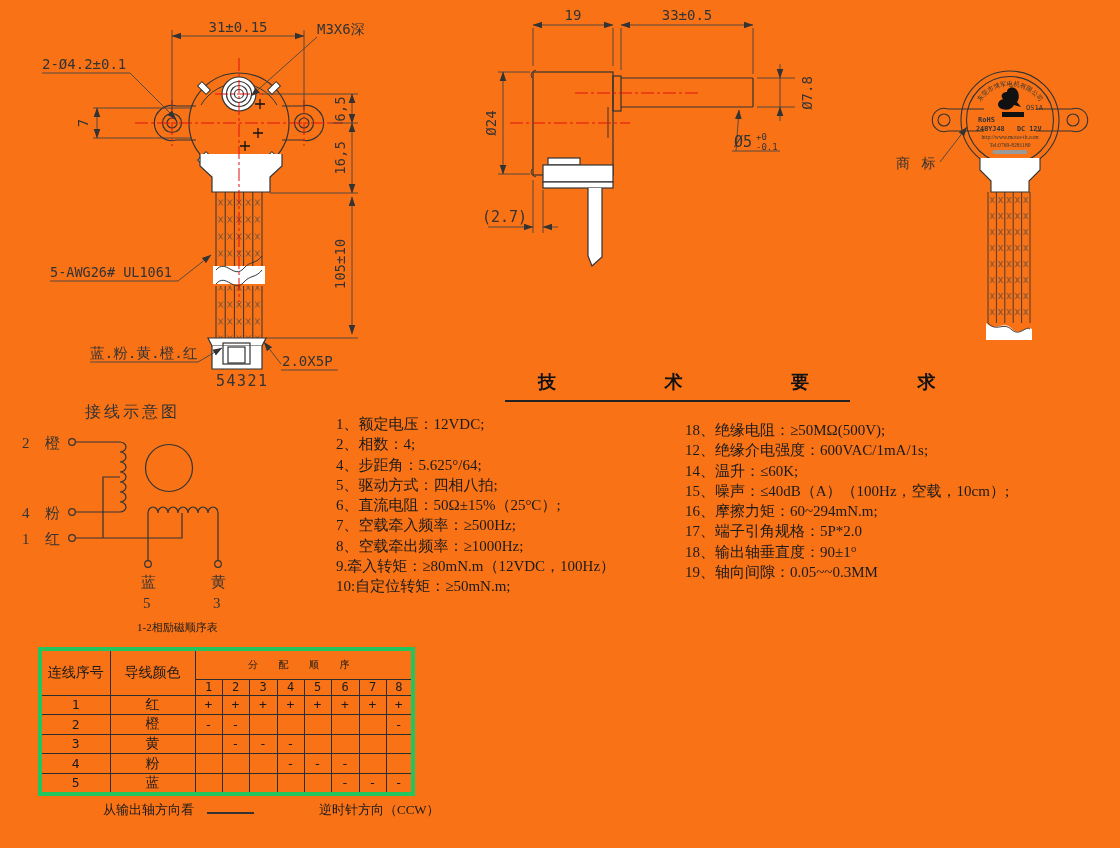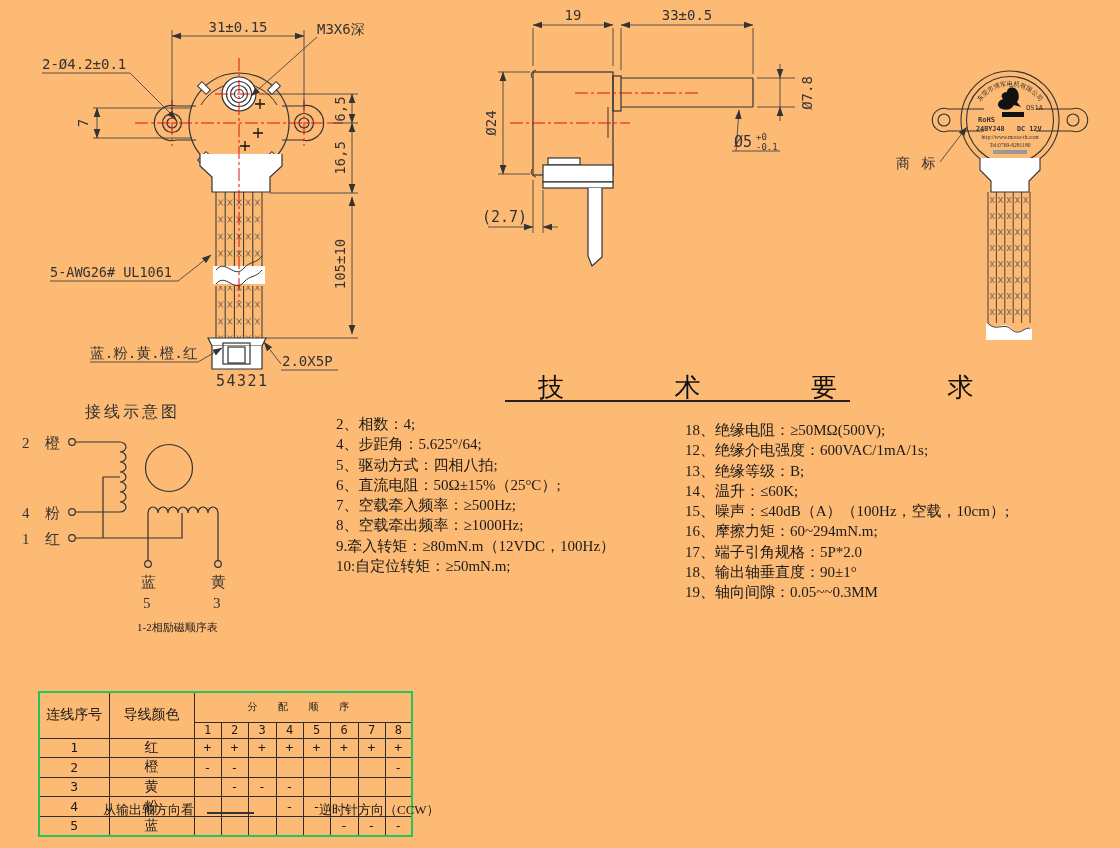--- a/index.html
+++ b/index.html
@@ -1,32 +1,32 @@
 <!DOCTYPE html>
 <html><head>
 <meta charset="utf-8">
 <style>
   html,body{margin:0;padding:0;background:#fff;}
-  .page{position:relative;width:1120px;height:848px;background:#fdba74;overflow:hidden;
+  .page{position:relative;width:1120px;height:848px;background:#f97316;overflow:hidden;
         font-family:"Liberation Serif","DejaVu Serif",serif;color:#222;}
   .abs{position:absolute;}
   svg text{fill:#333;}
   .dimtxt{font-family:"DejaVu Sans Mono",monospace;}
   .cjk{font-family:"Liberation Serif","DejaVu Serif",serif;}
-  .tech-title{position:absolute;left:538px;top:370px;font-size:26px;letter-spacing:52px;
-              white-space:nowrap;color:#111;}
+  .tech-title{position:absolute;left:538px;top:370px;font-size:18px;letter-spacing:52px;
+              white-space:nowrap;color:#111;font-weight:bold;}
   .tech-underline{position:absolute;left:505px;top:400px;width:345px;height:2px;background:#222;}
   .tech-list{position:absolute;font-size:15px;line-height:20.3px;white-space:nowrap;color:#1a1a1a;}
   .tech-left{left:336px;top:414px;}
   .tech-right{left:685px;top:420px;}
   .seq-subtitle{position:absolute;left:137px;top:620px;font-size:11px;color:#1a1a1a;}
   table.seq{position:absolute;left:38px;top:647px;border-collapse:collapse;table-layout:fixed;}
   table.seq td,table.seq th{border:1px solid #2d2d2d;text-align:center;padding:0;
         font-weight:normal;color:#1a1a1a;overflow:hidden;}
-  table.seq{border:2px solid #22c55e;margin-top:44px;}
+  table.seq{border:4px solid #22c55e;}
   .hdr{font-size:14px;}
   .seqhdr{font-size:10px;letter-spacing:9px;}
   .stepnum{font-size:12px;font-family:"DejaVu Sans Mono",monospace;height:15px;}
   .rowno{font-size:13px;font-family:"DejaVu Sans Mono",monospace;}
   .mark{font-size:13px;font-family:"DejaVu Sans Mono",monospace;}
   .colorcell{font-size:14px;}
   .footer-note{position:absolute;top:801px;left:0;width:500px;height:26px;font-size:13px;color:#1a1a1a;}
   .fn-left{position:absolute;left:103px;top:0;}
   .fn-dash{position:absolute;left:207px;top:11px;width:47px;height:2px;background:#333;}
   .fn-right{position:absolute;left:271px;top:0;margin-left:48px;}
@@ -258,34 +258,34 @@
       <text x="133" y="213">5</text>
       <text x="201" y="192">黄</text>
       <text x="203" y="213">3</text>
     </g>
   </svg>
 
   <div class="tech-title">技 术 要 求</div>
   <div class="tech-underline"></div>
 
   <div class="tech-list tech-left">
+    <div>1、额定电压：12VDC;</div>
     <div>2、相数：4;</div>
     <div>4、步距角：5.625°/64;</div>
     <div>5、驱动方式：四相八拍;</div>
     <div>6、直流电阻：50Ω±15%（25°C）;</div>
     <div>7、空载牵入频率：≥500Hz;</div>
     <div>8、空载牵出频率：≥1000Hz;</div>
     <div>9.牵入转矩：≥80mN.m（12VDC，100Hz）</div>
     <div>10:自定位转矩：≥50mN.m;</div>
   </div>
 
   <div class="tech-list tech-right">
     <div>18、绝缘电阻：≥50MΩ(500V);</div>
     <div>12、绝缘介电强度：600VAC/1mA/1s;</div>
-    <div>13、绝缘等级：B;</div>
     <div>14、温升：≤60K;</div>
     <div>15、噪声：≤40dB（A）（100Hz，空载，10cm）;</div>
     <div>16、摩擦力矩：60~294mN.m;</div>
     <div>17、端子引角规格：5P*2.0</div>
     <div>18、输出轴垂直度：90±1°</div>
     <div>19、轴向间隙：0.05~~0.3MM</div>
   </div>
 
   <div class="seq-subtitle">1-2相励磁顺序表</div>
 

